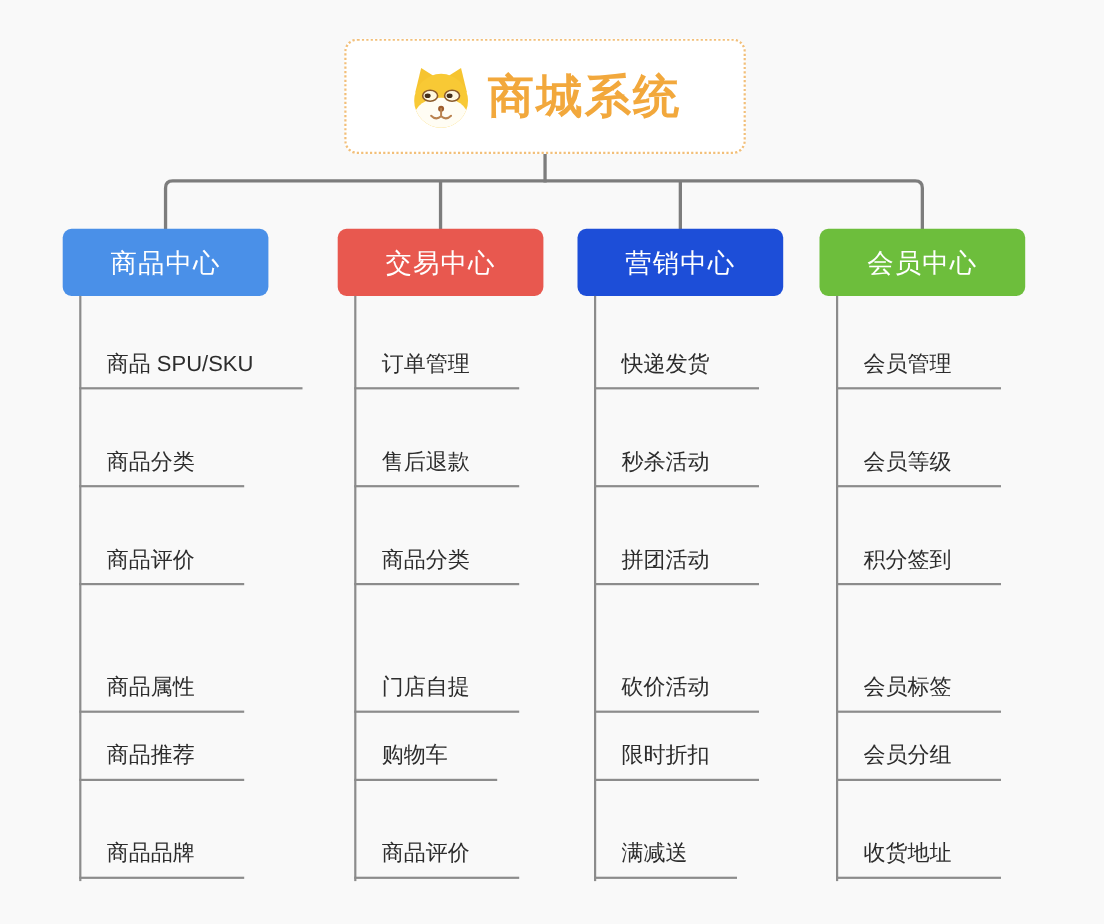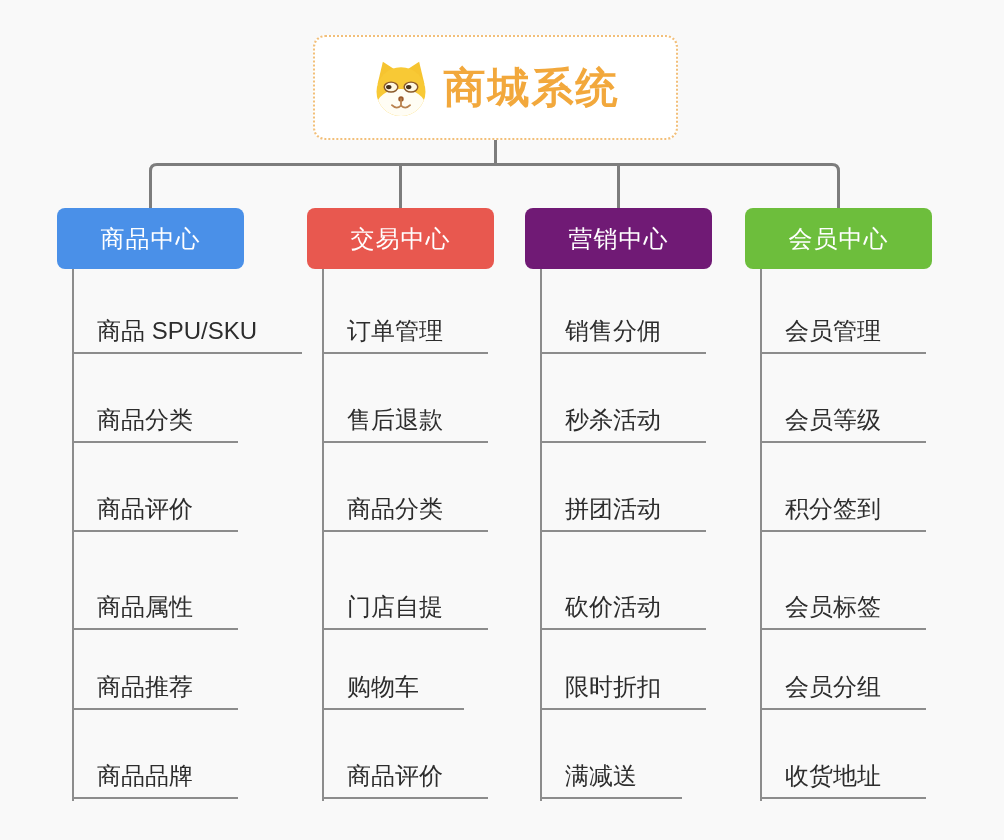--- a/index.html
+++ b/index.html
@@ -31,25 +31,25 @@
     border-radius:8px; color:#ffffff; font-size:24px; letter-spacing:1px;
     display:flex; align-items:center; justify-content:center; white-space:nowrap;
   }
   .spine {
     position:absolute; top:269px; left:calc(var(--x) + 15px);
     width:2px; height:532px; background:#8c8c8c;
   }
   .leaf {
     position:absolute; left:calc(var(--x) + 15px);
     width:max-content; white-space:nowrap;
-    font-size:24px; line-height:26px; color:#2d2d2d;
+    font-size:20px; line-height:26px; color:#2d2d2d;
     padding:0 45px 8px 25px;
     border-bottom:2px solid #8c8c8c;
   }
-  .r0{top:318px} .r1{top:407px} .r2{top:496px} .r3{top:594px} .r4{top:674px} .r5{top:763px}
+  .r0{top:318px} .r1{top:407px} .r2{top:496px} .r3{top:612px} .r4{top:674px} .r5{top:763px}
 </style>
 </head>
 <body>
 
 <div class="canvas">
 
   <svg class="connectors" viewBox="0 0 1004 215" xmlns="http://www.w3.org/2000/svg">
     <g stroke="#7d7d7d" stroke-width="3" fill="none">
       <path d="M495.5,140 L495.5,166"></path>
       <path d="M150.5,210 L150.5,171 Q150.5,164.5 157,164.5 L832,164.5 Q838.5,164.5 838.5,171 L838.5,210"></path>
@@ -95,23 +95,23 @@
     <div class="spine" style="--x:307px"></div>
     <div class="leaf r0" style="--x:307px">订单管理</div>
     <div class="leaf r1" style="--x:307px">售后退款</div>
     <div class="leaf r2" style="--x:307px">商品分类</div>
     <div class="leaf r3" style="--x:307px">门店自提</div>
     <div class="leaf r4" style="--x:307px">购物车</div>
     <div class="leaf r5" style="--x:307px">商品评价</div>
   </div>
 
   <div>
-    <div class="branch-header" style="--x: 525px; background-color: #701a75; font-family: Liberation Serif, serif;">营销中心</div>
+    <div class="branch-header" style="--x: 525px; background-color: #1d4ed8; font-family: Liberation Serif, serif;">营销中心</div>
     <div class="spine" style="--x:525px"></div>
-    <div class="leaf r0" style="--x:525px">销售分佣</div>
+    <div class="leaf r0" style="--x:525px">快递发货</div>
     <div class="leaf r1" style="--x:525px">秒杀活动</div>
     <div class="leaf r2" style="--x:525px">拼团活动</div>
     <div class="leaf r3" style="--x:525px">砍价活动</div>
     <div class="leaf r4" style="--x:525px">限时折扣</div>
     <div class="leaf r5" style="--x:525px">满减送</div>
   </div>
 
   <div>
     <div class="branch-header" style="--x: 745px; background-color: rgb(109, 190, 60);">会员中心</div>
     <div class="spine" style="--x:745px"></div>

